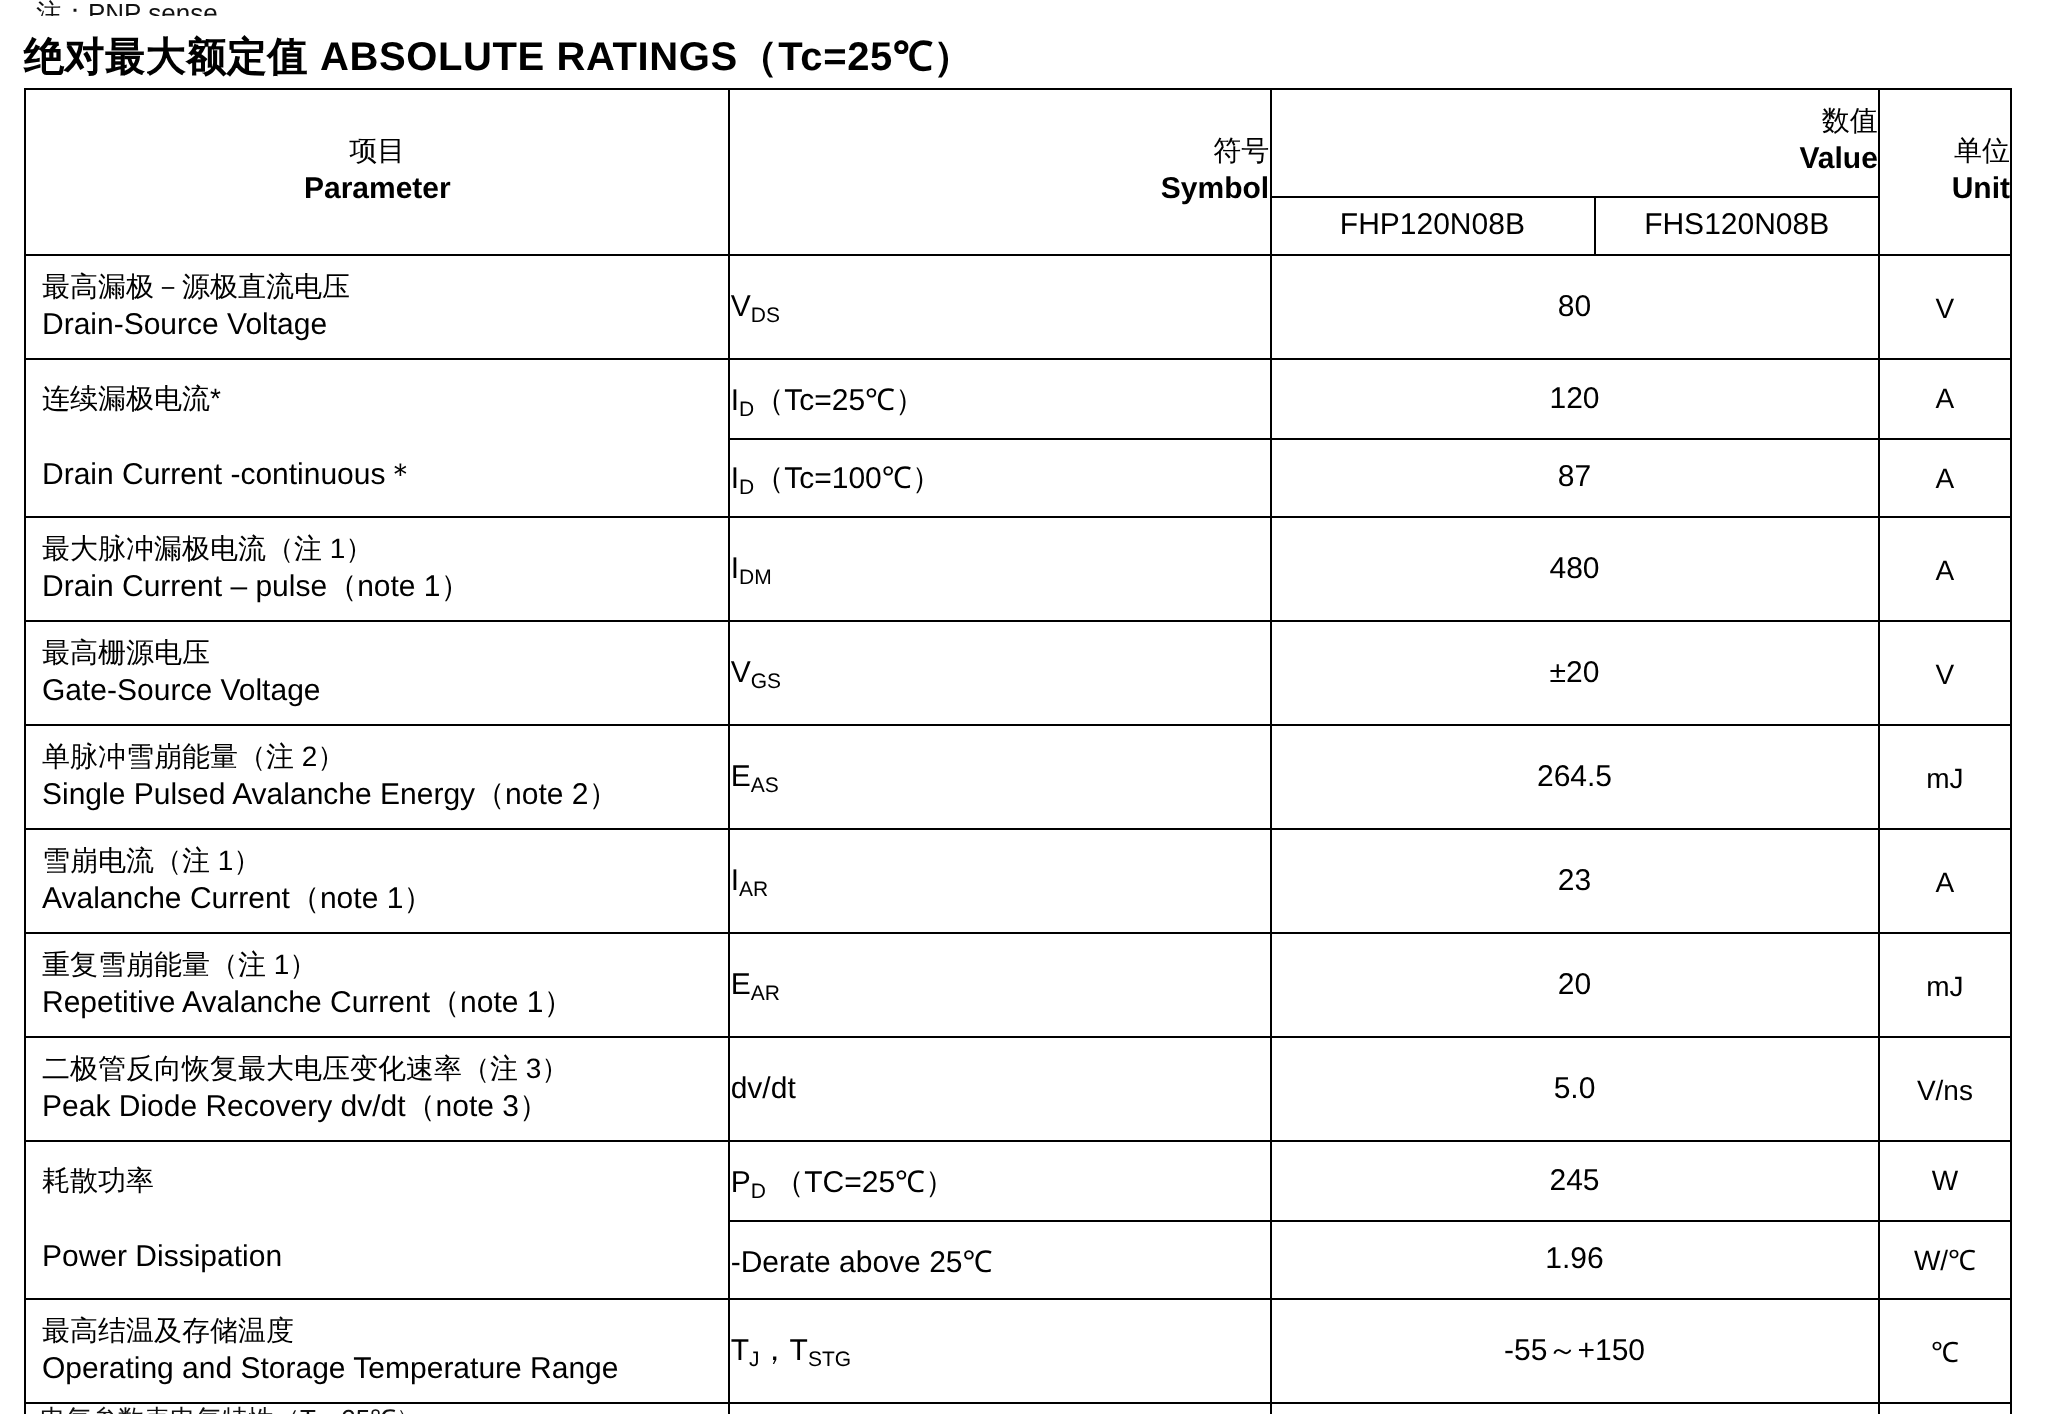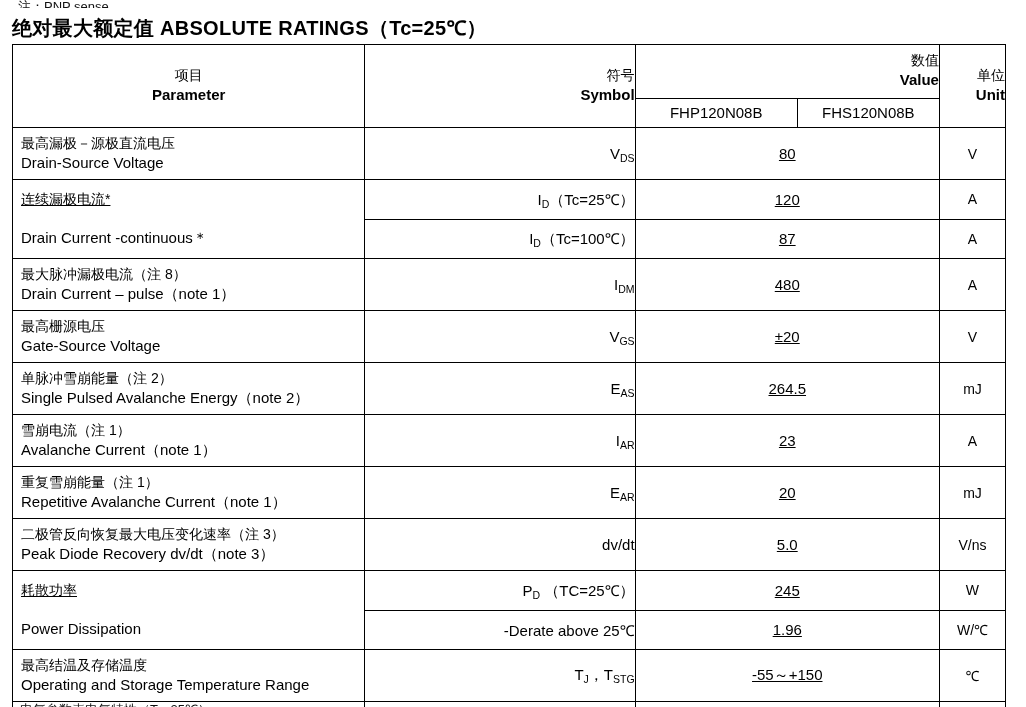--- a/index.html
+++ b/index.html
@@ -78,42 +78,41 @@
   .p-cell {
     padding: 5px 0 6px 8px !important;
     text-align: left;
     line-height: 20px;
     font-size: 15px;
   }
   .p-cn { font-size: 14px; }
   .p-en { font-size: 15px; }
 
   .s-cell {
-    text-align: right;
+    text-align: left;
     font-size: 15px;
     padding: 0 0 !important;
   }
   .v-cell {
     text-align: center;
     font-size: 15px;
     padding: 4px 0 !important;
-    text-decoration: underline;
   }
   .u-cell {
     text-align: center;
     font-size: 14px;
     padding: 4px 0 !important;
   }
   sub {
     font-size: 10.5px;
     vertical-align: baseline;
     position: relative;
     top: 3px;
   }
-  .nobrd-bottom { border-bottom: none !important; text-decoration: underline; }
+  .nobrd-bottom { border-bottom: none !important; }
   .nobrd-top { border-top: none !important; }
   .sub-row td { height: 28px; }
   .cut-bottom {
     position: absolute;
     left: 20px;
     top: 700px;
     font-size: 13px;
     height: 7px;
     overflow: hidden;
     color: #111;
@@ -183,21 +182,21 @@
         <td class="p-cell nobrd-top">
           <div class="p-en">Drain Current -continuous＊</div>
         </td>
         <td class="s-cell"><span>I</span><sub>D</sub><span>（Tc=100℃）</span></td>
         <td class="v-cell" colspan="2">87</td>
         <td class="u-cell">A</td>
       </tr>
 
       <tr>
         <td class="p-cell">
-          <div class="p-cn">最大脉冲漏极电流（注 8）</div>
+          <div class="p-cn">最大脉冲漏极电流（注 1）</div>
           <div class="p-en">Drain Current – pulse（note 1）</div>
         </td>
         <td class="s-cell"><span>I</span><sub>DM</sub></td>
         <td class="v-cell" colspan="2">480</td>
         <td class="u-cell">A</td>
       </tr>
 
       <tr>
         <td class="p-cell">
           <div class="p-cn">最高栅源电压</div>

